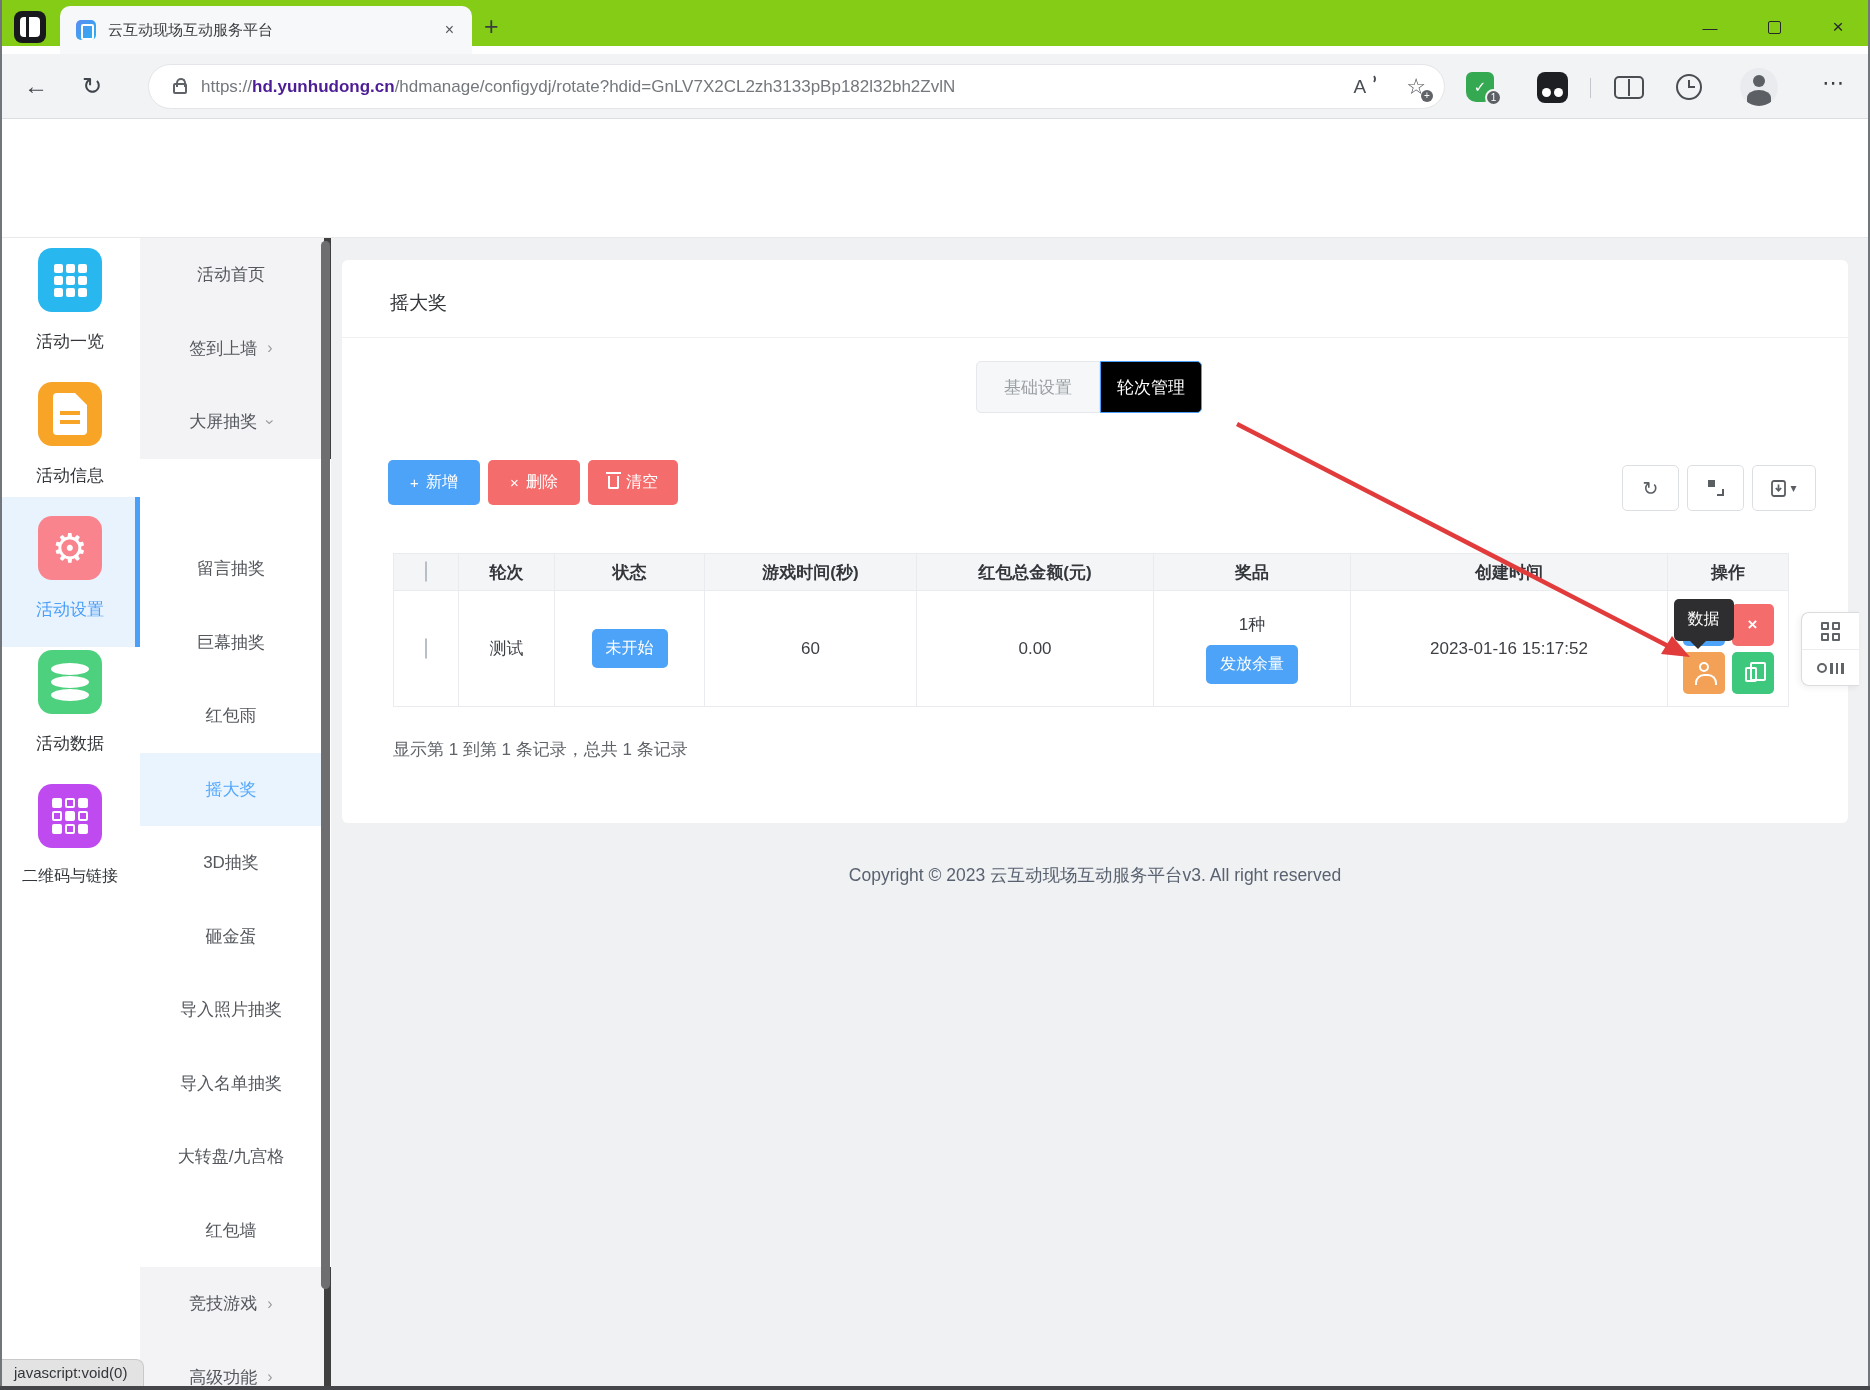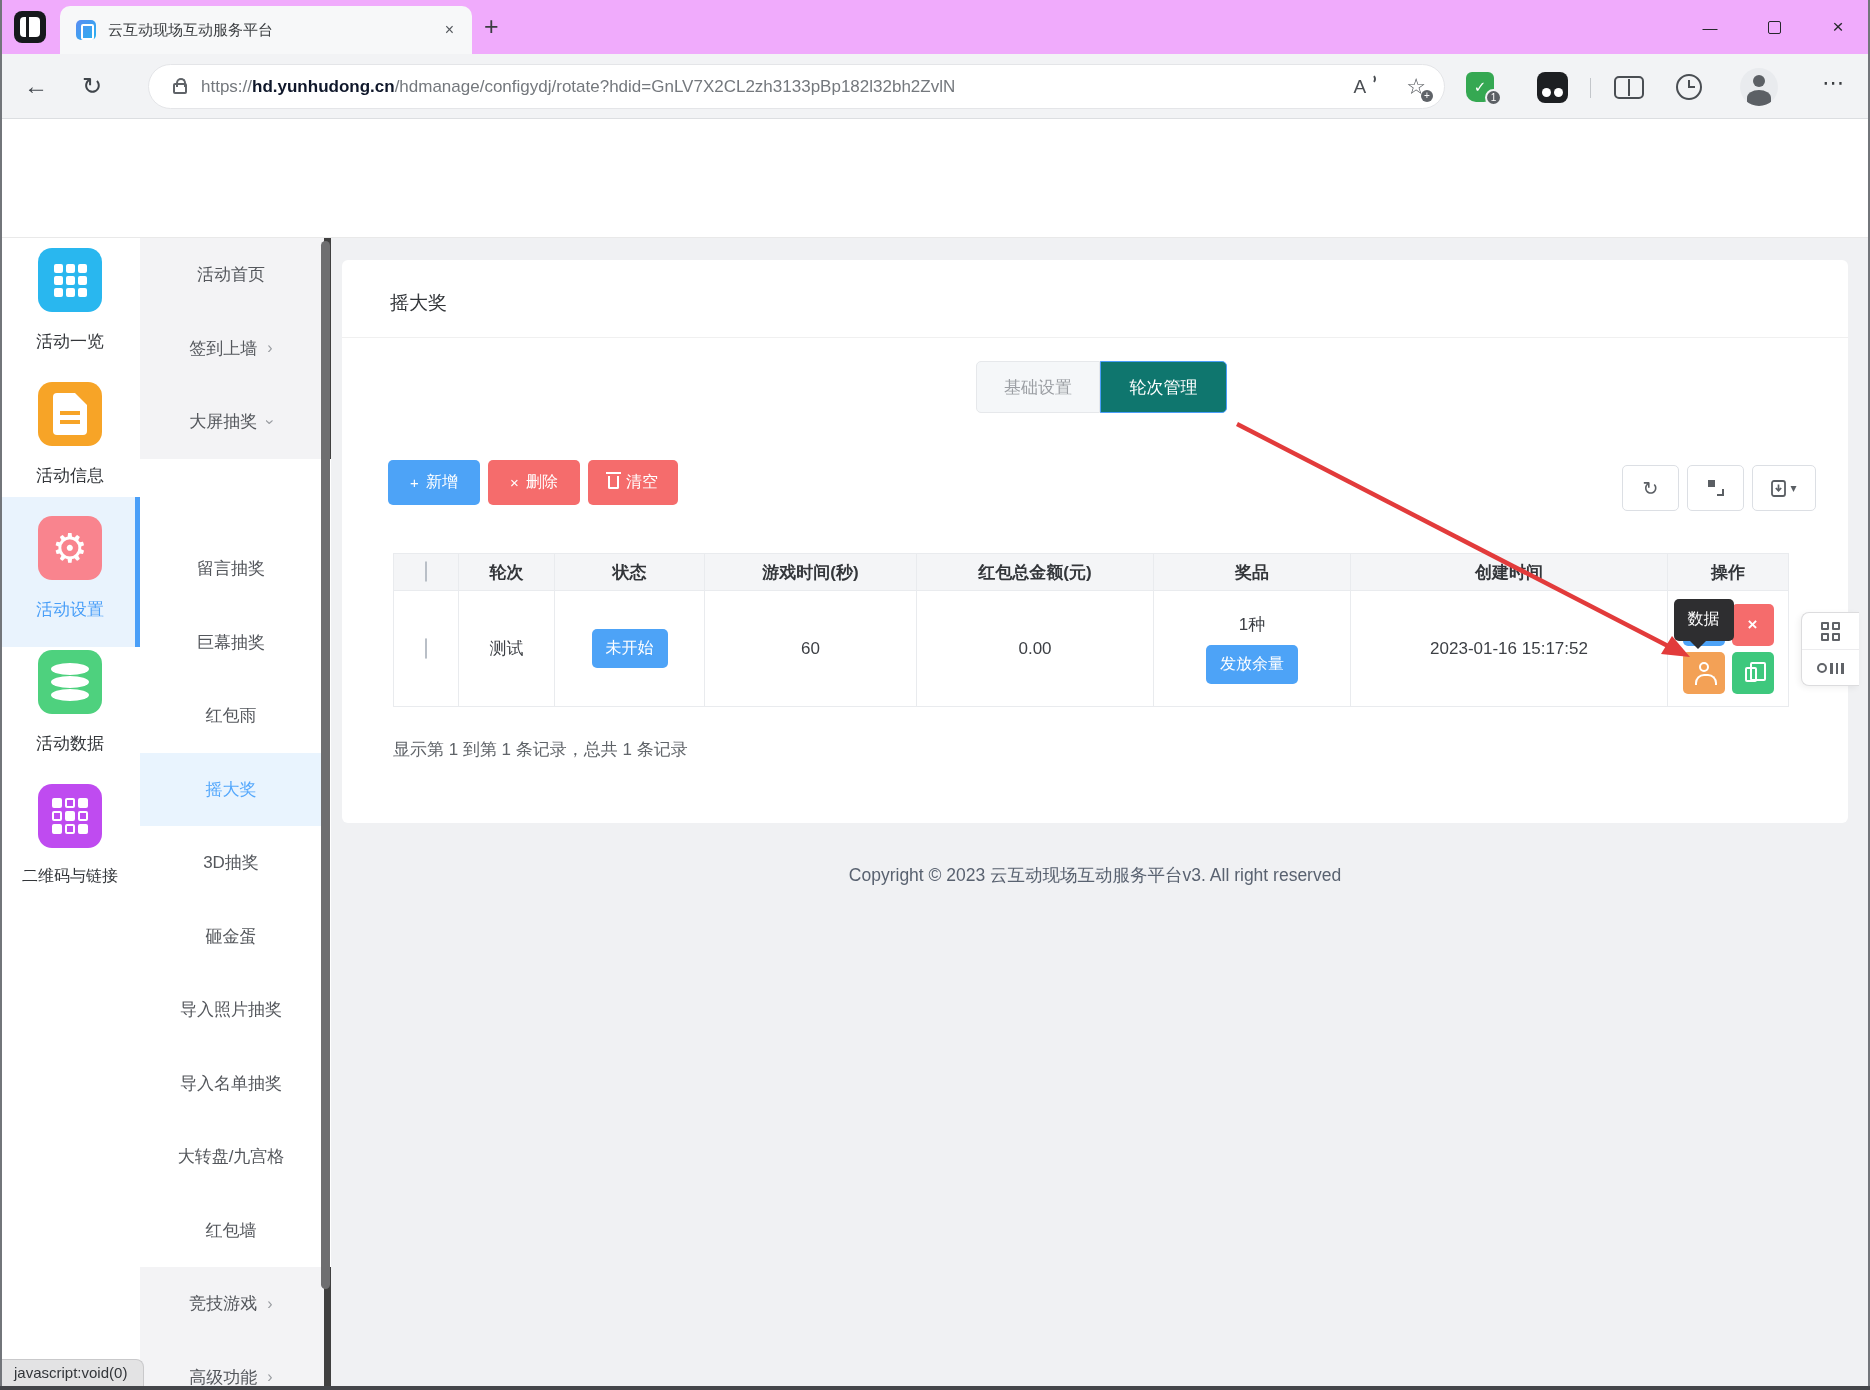--- a/index.html
+++ b/index.html
@@ -1,21 +1,21 @@
 <!DOCTYPE html>
 <html><head>
 <meta charset="utf-8">
 <style>
   * { margin:0; padding:0; box-sizing:border-box; }
   html,body { width:1870px; height:1390px; }
   body { font-family:"Liberation Sans","DejaVu Sans",sans-serif; background:#fff; position:relative; overflow:hidden; }
   .abs { position:absolute; }
 
   
-  #titlebar { left:0; top:0; width:1870px; height:54px; background:#f0abfc; }
+  #titlebar { left:0; top:0; width:1870px; height:46px; background:#84cc16; }
   .tabactions { left:14px; top:11px; width:32px; height:32px; background:#17191c; border-radius:8px; }
   .tabactions::after { content:""; position:absolute; left:6px; top:6px; width:20px; height:20px; background:#fff; border-radius:4px; }
   .tabactions::before { content:""; position:absolute; left:12px; top:6px; width:3px; height:20px; background:#17191c; z-index:2; }
   .tab { left:60px; top:6px; width:412px; height:48px; background:#f7f8f9; border-radius:10px 10px 0 0; display:flex; align-items:center; padding:0 14px 0 16px; }
   .favicon { width:20px; height:20px; border-radius:5px; background:linear-gradient(135deg,#5b8cf2,#27b2ef); position:relative; flex:0 0 auto; }
   .favicon::after { content:""; position:absolute; left:5px; top:4px; width:9px; height:12px; border:2px solid #fff; border-radius:2px; }
   .tabtitle { font-size:15px; color:#3a3d40; margin-left:12px; flex:1; white-space:nowrap; overflow:hidden; }
   .tabclose { color:#55595e; font-size:16px; cursor:default; padding:2px 4px; }
   .newtab { left:484px; top:12px; font-size:25px; color:#3a3d40; }
   .wincontrols { right:0; top:0; height:54px; display:flex; align-items:center; }
@@ -23,21 +23,21 @@
   .maxbox { width:13px; height:13px; border:1.6px solid #26282b; border-radius:2px; }
 
   #toolbar { left:0; top:54px; width:1870px; height:65px; background:#f2f3f5; border-bottom:1px solid #dcdee1; }
   .navglyph { font-size:24px; color:#40454b; }
   .backbtn { left:24px; top:18px; }
   .reloadbtn { left:82px; top:18px; }
   .addrpill { left:148px; top:10px; width:1297px; height:45px; background:#fff; border:1px solid #e4e5e8; border-radius:23px; display:flex; align-items:center; padding:0 18px 0 20px; }
   .lockicon { width:14px; height:11px; border:2px solid #5f6368; border-radius:2px; position:relative; margin:4px 14px 0 4px; }
   .lockicon::before { content:""; position:absolute; left:1px; top:-7px; width:6px; height:7px; border:2px solid #5f6368; border-bottom:none; border-radius:5px 5px 0 0; }
   .url { font-size:17px; color:#74787d; white-space:nowrap; }
-  .url b { color:#0f172a; font-weight:bold; }
+  .url b { color:#4c1d95; font-weight:bold; }
   .pillspacer { flex:1; }
   .readaloud { font-size:19px; color:#4a4e53; position:relative; margin-right:40px; }
   .readaloud i { position:absolute; right:-10px; top:-2px; width:10px; height:10px; border:2px solid transparent; border-right-color:#4a4e53; border-radius:50%; font-style:normal; }
   .starwrap { position:relative; font-size:22px; color:#4a4e53; }
   .starplus { position:absolute; right:-7px; bottom:-2px; width:12px; height:12px; background:#5f6368; color:#fff; border-radius:50%; font-size:10px; line-height:12px; text-align:center; }
   .shield { left:1466px; top:18px; width:28px; height:30px; background:#35a852; border-radius:6px 6px 10px 10px; display:flex; align-items:center; justify-content:center; color:#fff; font-size:15px; }
   .shieldbadge { position:absolute; right:-8px; bottom:-4px; min-width:17px; height:17px; background:#5c6065; border:2px solid #f2f3f5; border-radius:50%; color:#fff; font-size:10px; line-height:13px; text-align:center; }
   .extdark { left:1537px; top:18px; width:31px; height:31px; background:#1d1f22; border-radius:8px; }
   .extdark::before, .extdark::after { content:""; position:absolute; bottom:6px; width:9px; height:9px; background:#fff; border-radius:50%; }
   .extdark::before { left:5px; } .extdark::after { right:5px; }
@@ -97,21 +97,21 @@
   .s2scroll { left:181px; top:3px; width:9px; height:1048px; background:#6e6e70; border-radius:5px; }
 
   
   #main { left:331px; top:238px; width:1539px; height:1152px; background:#f0f1f3; }
   .card { left:11px; top:22px; width:1506px; height:563px; background:#fff; border-radius:6px; }
   .cardtitle { left:48px; top:30px; font-size:19px; color:#33363a; }
   .carddiv { left:0; top:77px; width:1506px; height:1px; background:#f0f0f0; }
   .tabgroup { left:634px; top:101px; display:flex; }
   .tabbtn { height:52px; display:flex; align-items:center; justify-content:center; font-size:17px; font-family:inherit; }
   .tabbtn.inactive { width:124px; background:#f5f7f9; border:1px solid #e6e8eb; color:#9b9ea3; border-radius:5px 0 0 5px; }
-  .tabbtn.active { width:127px; background:#0f766e; border:1px solid #4b9efa; color:#fff; border-radius:0 5px 5px 0; }
+  .tabbtn.active { width:102px; background:#000000; border:1px solid #4b9efa; color:#fff; border-radius:0 5px 5px 0; }
   .actbtn { position:absolute; top:200px; height:45px; border:none; border-radius:5px; color:#fff; font-size:16px; display:flex; align-items:center; justify-content:center; gap:7px; font-family:inherit; }
   .btn-add { left:46px; width:92px; background:#4da3f7; }
   .btn-del { left:146px; width:92px; background:#f56c6c; }
   .btn-clear { left:246px; width:90px; background:#f56c6c; }
   .btnglyph { font-size:15px; }
   .trashglyph { width:11px; height:13px; border:2px solid #fff; border-top:none; border-radius:0 0 2px 2px; position:relative; }
   .trashglyph::before { content:""; position:absolute; left:-4px; top:-4px; width:15px; height:2px; background:#fff; }
   .tbltools { position:absolute; left:1280px; top:205px; display:flex; gap:8px; }
   .toolbtn { width:57px; height:46px; background:#fff; border:1px solid #dcdfe4; border-radius:5px; color:#5a5e63; font-size:19px; display:flex; align-items:center; justify-content:center; gap:4px; font-family:inherit; }
   .toolbtn.export { width:64px; }

